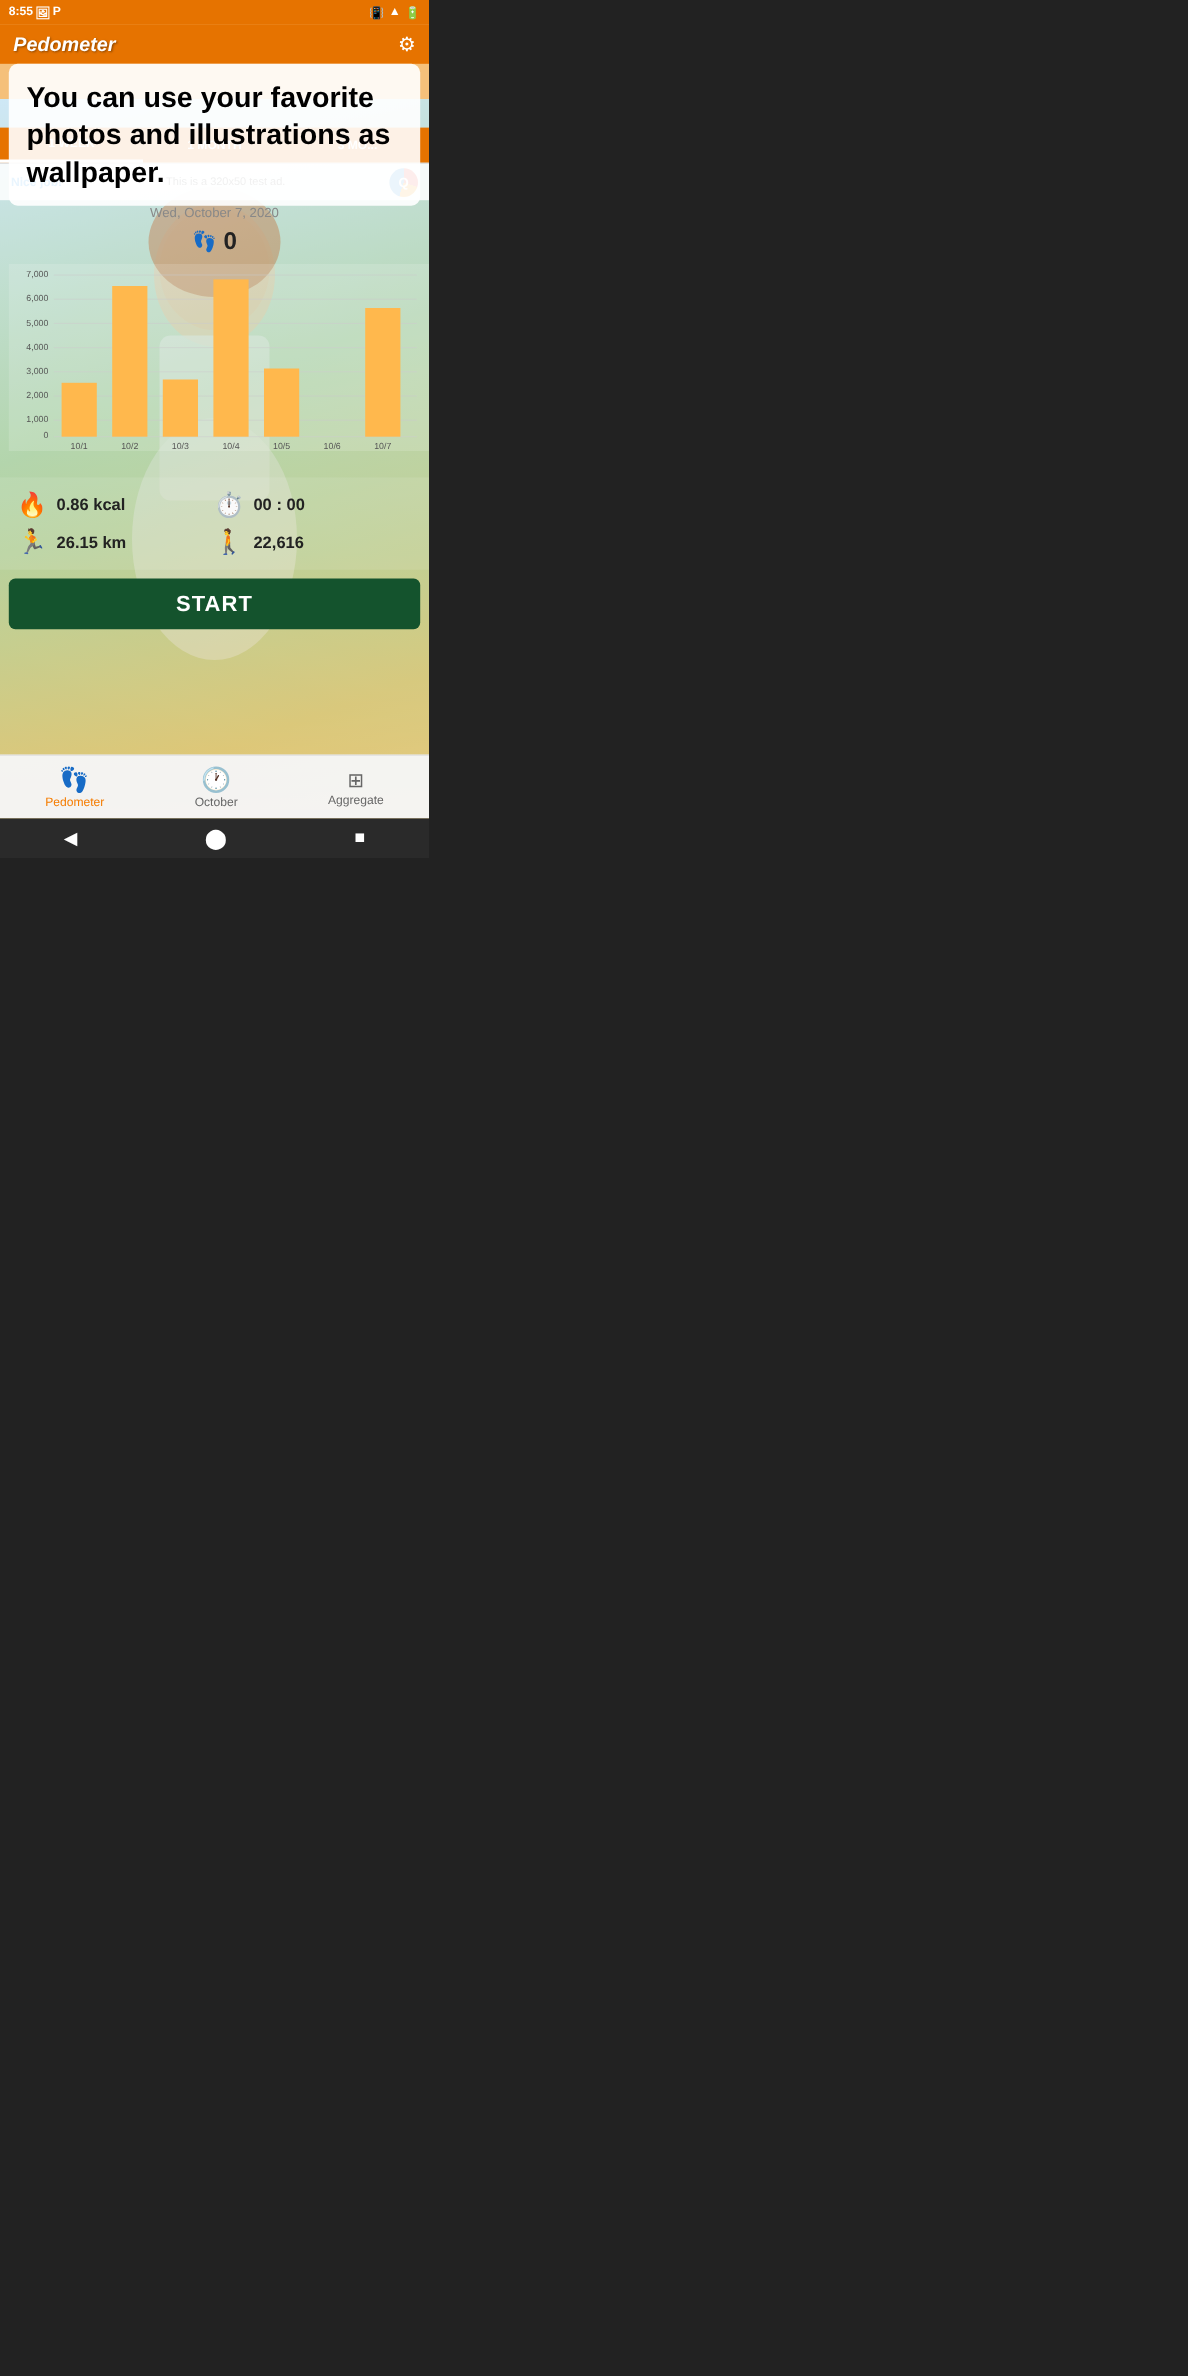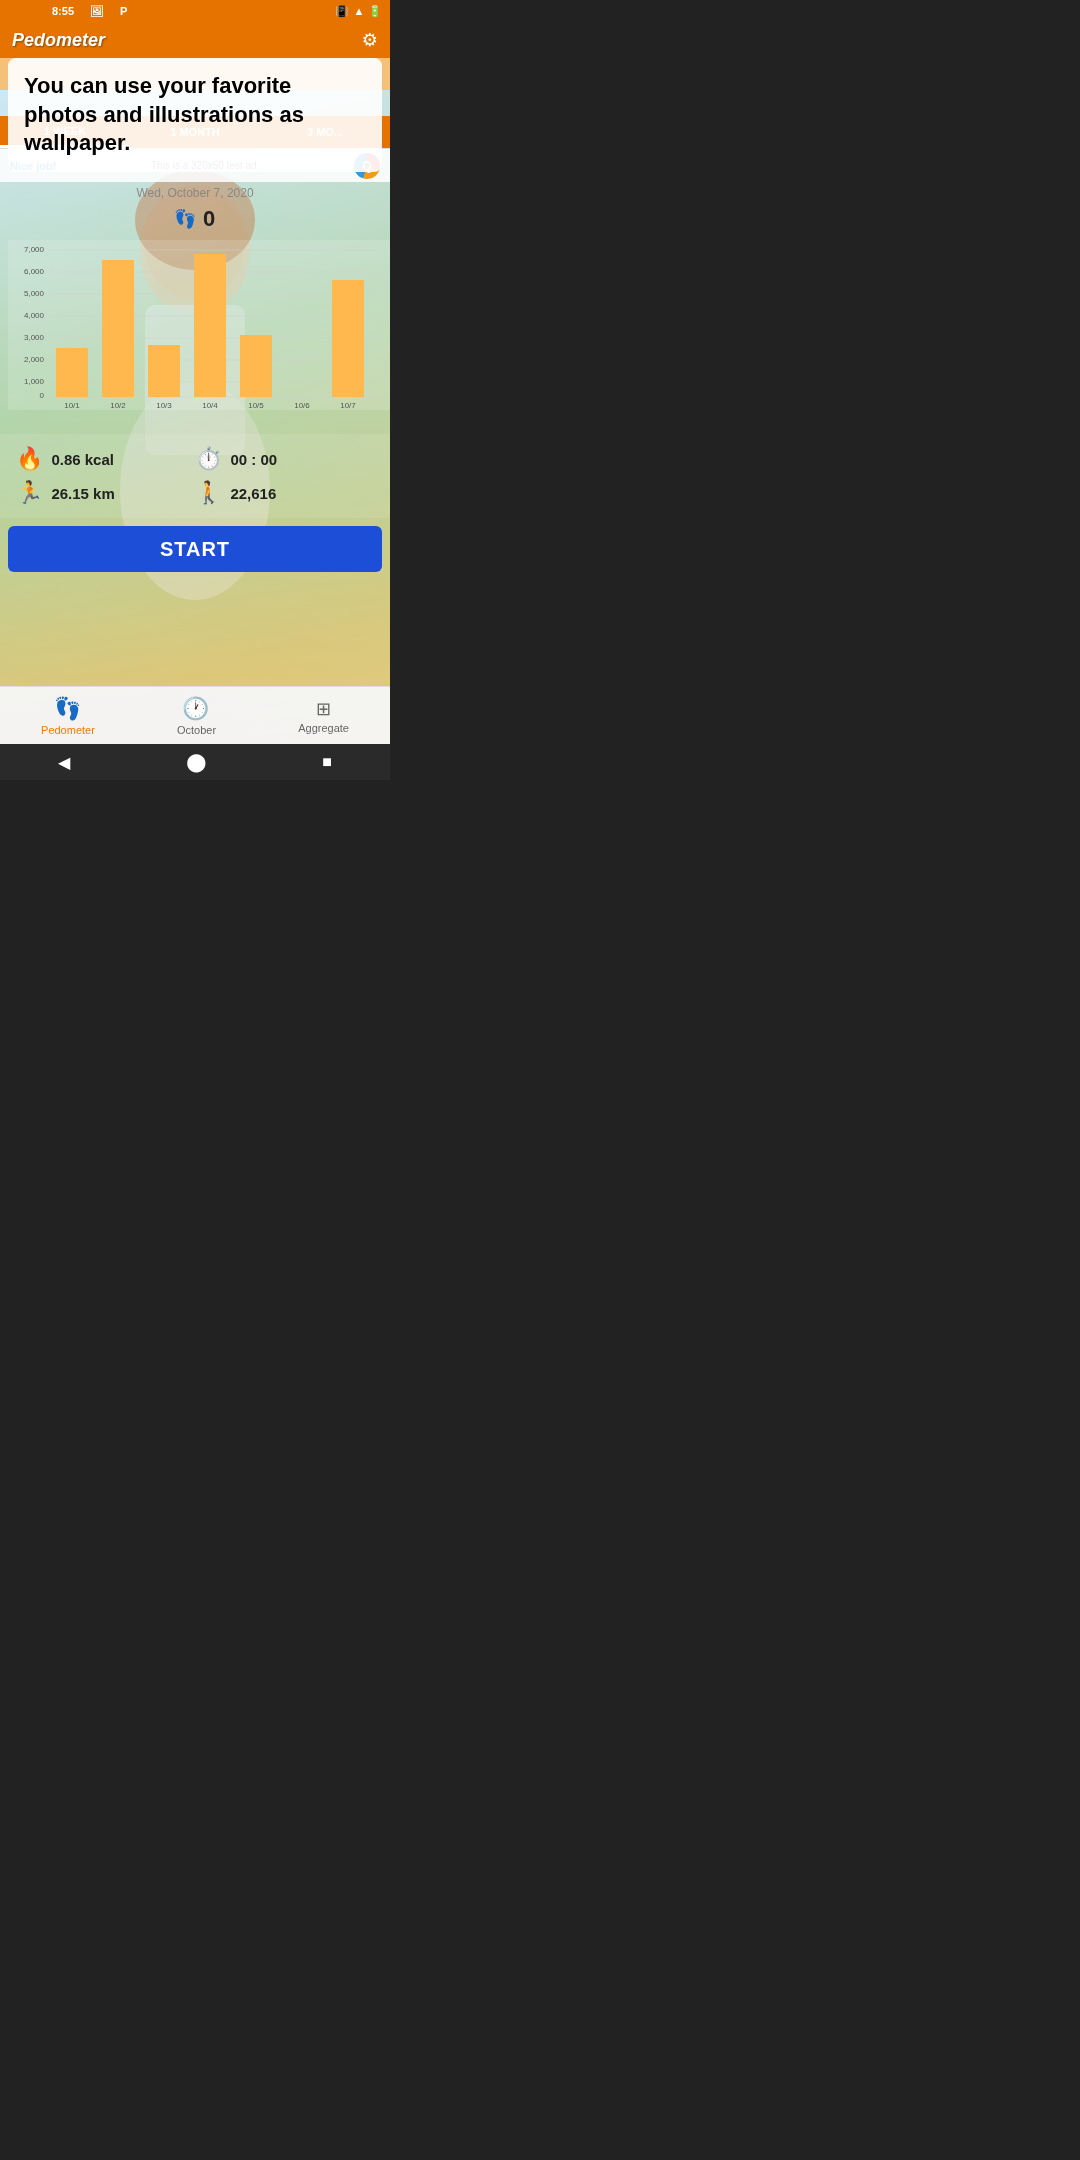--- a/index.html
+++ b/index.html
@@ -26,21 +26,21 @@
       height: 22px;
       background: #e67300;
       display: flex;
       align-items: center;
       justify-content: space-between;
       padding: 0 8px;
       color: white;
       font-size: 11px;
       font-weight: bold;
     }
-    .status-bar-left { display: flex; align-items: center; gap: 16px; margin-left: 44px; }
+    .status-bar-left { display: flex; align-items: center; gap: 2px; }
     .status-bar-right { display: flex; align-items: center; gap: 4px; }
 
     
     .app-header {
       width: 100%;
       height: 36px;
       background: #e67300;
       display: flex;
       align-items: center;
       justify-content: space-between;
@@ -63,21 +63,21 @@
       position: absolute;
       top: 58px;
       left: 8px;
       right: 8px;
       background: rgba(255, 255, 255, 0.9);
       border-radius: 8px;
       padding: 14px 16px;
       z-index: 100;
     }
     .wallpaper-notice-text {
-      font-size: 22px;
+      font-size: 26px;
       font-weight: bold;
       color: #000;
       line-height: 1.3;
       font-family: 'Arial Black', Arial, sans-serif;
     }
 
     
     .period-tabs {
       width: 100%;
       height: 32px;
@@ -203,21 +203,21 @@
     .stat-icon { font-size: 22px; }
     .stat-value { font-size: 15px; font-weight: bold; color: #222; }
 
     
     .start-button {
       position: relative;
       z-index: 10;
       width: calc(100% - 16px);
       margin: 8px 8px;
       height: 46px;
-      background: #1d4ed8;
+      background: #14532d;
       border: none;
       border-radius: 6px;
       color: white;
       font-size: 20px;
       font-weight: bold;
       letter-spacing: 1px;
       cursor: pointer;
       display: flex;
       align-items: center;
       justify-content: center;

